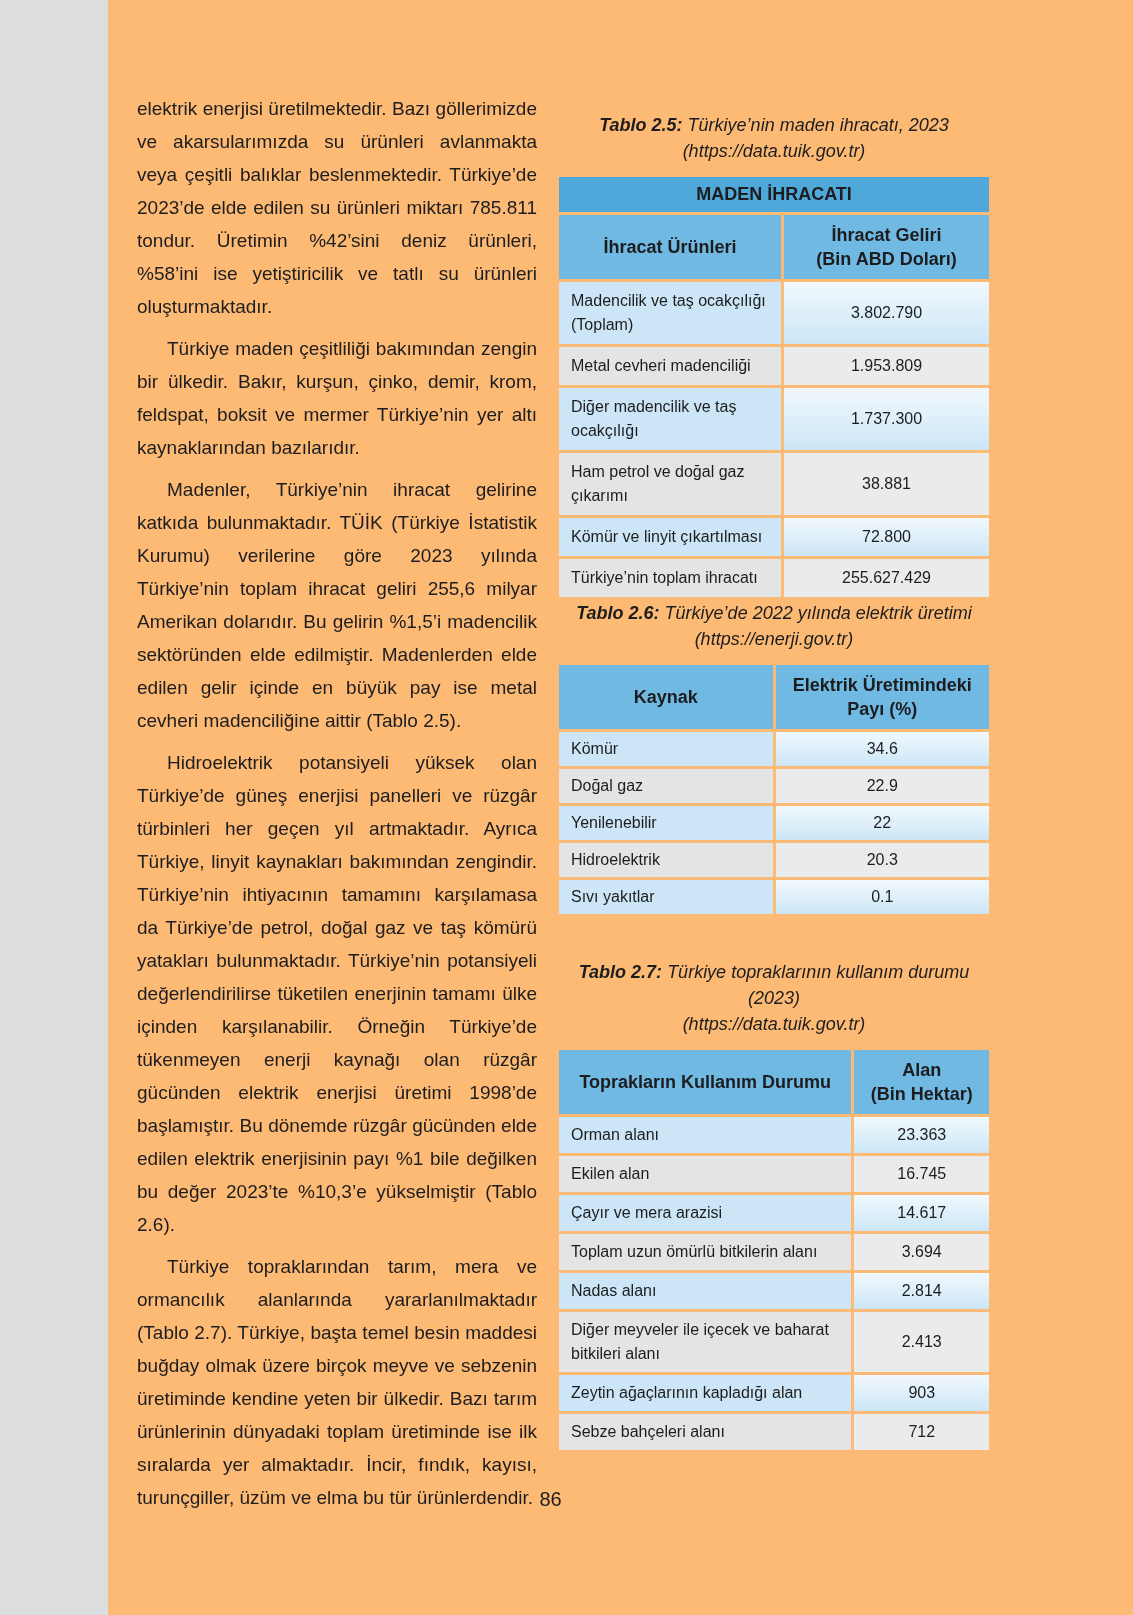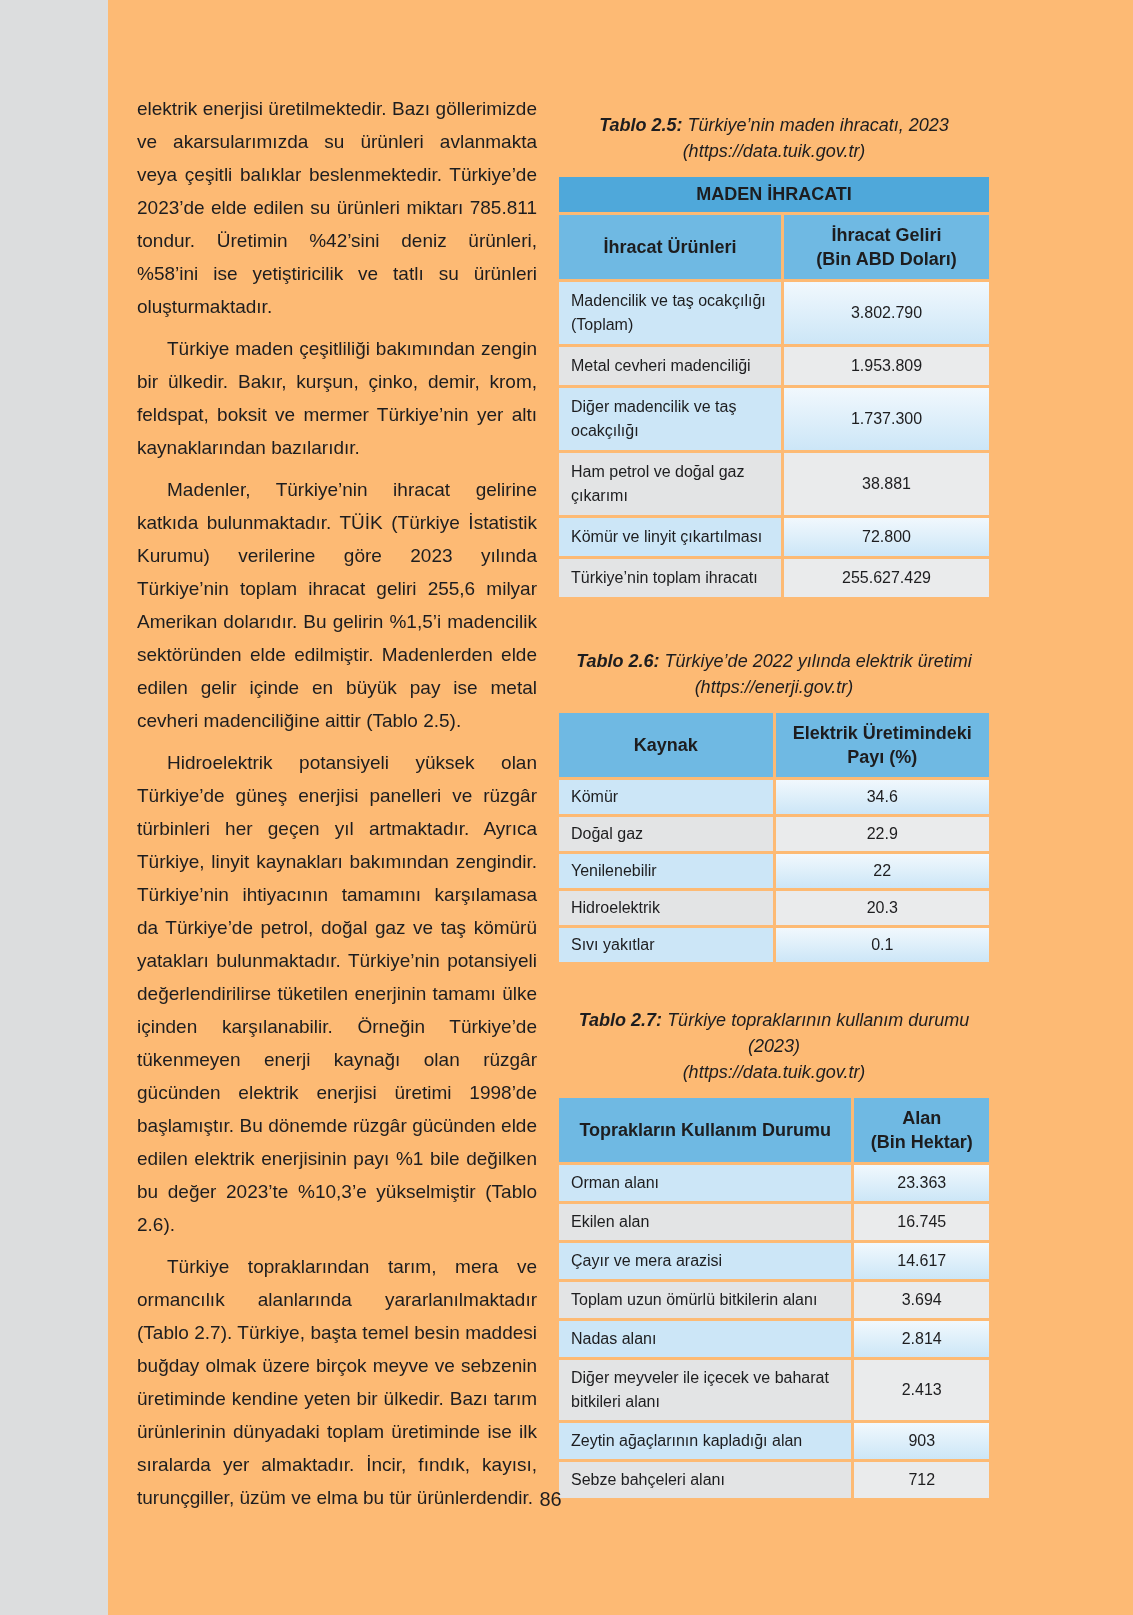--- a/index.html
+++ b/index.html
@@ -33,21 +33,21 @@
     margin-bottom: 9px;
   }
   .para.indent { text-indent: 30px; }
 
   .tables-column {
     position: absolute;
     left: 556px; top: 112px;
     width: 436px;
   }
   .table-block { margin-bottom: 0; }
-  .table-block.b2 { margin-top: 48px; }
+  .table-block.b2 { }
   .table-block.b3 { margin-top: 42px; }
 
   .caption {
     text-align: center;
     font-style: italic;
     font-size: 18px;
     line-height: 26px;
     margin-bottom: 10px;
   }
   .cap-label { font-weight: bold; }

